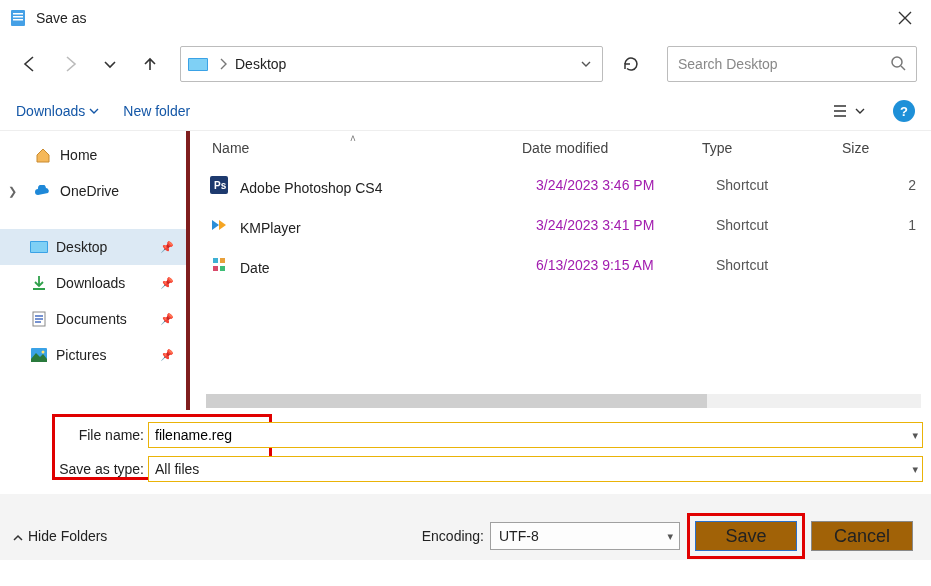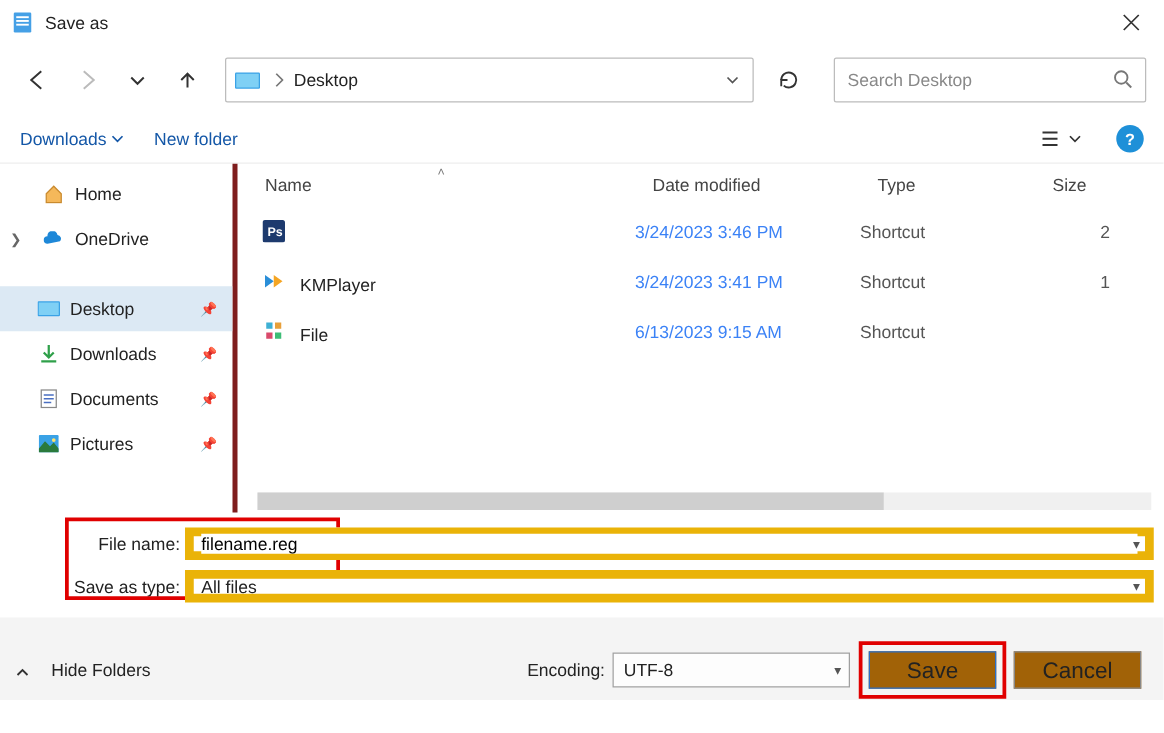--- a/index.html
+++ b/index.html
@@ -47,37 +47,37 @@
   .filepane { flex:1; display:flex; flex-direction:column; position:relative; overflow:hidden;}
   .colhdr { display:flex; height:34px; align-items:center; padding-left:22px; color:#444; font-size:14px; position:relative;}
   .col-name { flex:0 0 310px; display:flex; align-items:center; gap:40px;}
   .col-date { flex:0 0 180px;}
   .col-type { flex:0 0 140px;}
   .col-size { flex:0 0 60px;}
   .sort-ind { position:absolute; left:160px; top:2px; color:#777; font-size:10px;}
   .filerow { display:flex; height:40px; align-items:center; padding-left:18px;}
   .filerow .fico { width:22px; height:22px; margin-right:10px; display:flex; align-items:center; justify-content:center;}
   .filerow .fname { flex:0 0 300px; display:flex; align-items:flex-end;}
-  .filerow .fdate { flex:0 0 180px; color:#3b82f6;}
+  .filerow .fdate { flex:0 0 180px; color:#a21caf;margin-left:28px;}
   .filerow .ftype { flex:0 0 140px; color:#555;}
   .filerow .fsize { flex:0 0 60px; color:#555; text-align:right;}
   .hscroll { position:absolute; bottom:2px; left:16px; right:10px; height:14px; background:#f0f0f0;}
   .hscroll .thumb { position:absolute; left:0; width:70%; top:0; bottom:0; background:#cfcfcf;}
 
   
   .bottom { padding:10px 0 0 0; }
   .formrow { display:flex; align-items:center; height:30px; margin-bottom:4px;justify-content:space-between;}
   .formlabel { width:148px; text-align:right; padding-right:4px; font-size:14px;}
-  .forminput { flex:1; height:26px; border:7px solid #eab308; padding:0 6px; display:flex; align-items:center; margin-right:8px; background:#fff; position:relative;}
+  .forminput { flex:1; height:26px; border:1px solid #eab308; padding:0 6px; display:flex; align-items:center; margin-right:8px; background:#fff; position:relative;}
   .forminput input { border:none; outline:none; width:100%; font-size:14px;}
   .forminput .dd { position:absolute; right:4px; color:#555; font-size:11px;}
   .highlight1 { position:absolute; border:3px solid #e00000; pointer-events:none;}
 
   .footer { display:flex; align-items:center; padding:18px 18px 0 12px; height:66px; background: #f4f4f4; margin-top:10px;}
-  .hidefolders { display:flex; align-items:flex-end; gap:17px; cursor:pointer; font-size:14px;}
+  .hidefolders { display:flex; align-items:flex-end; gap:4px; cursor:pointer; font-size:14px;}
   .footer .spacer { flex:1;}
   .enc-label { margin-right:6px; font-size:14px;}
   .enc-select { width:190px; height:28px; border:1px solid #a0a0a0; background:#fdfdfd; display:flex; align-items:center; padding:0 8px; margin-right:15px; position:relative;}
   .enc-select .dd { position:absolute; right:6px; font-size:11px; color:#555;}
   .btn { width:102px; height:30px; border:1px solid #888; background:#a16207; cursor:pointer; font-size:18px; display:flex; align-items:center; justify-content:center;}
   .btn.save { border:1px solid #2a6fc9; margin-right:14px;}
   .svgico { display:block; }
   .crumbsep svg, .nav-btn svg, .chev svg { display:block;}
 </style>
 </head>
@@ -250,20 +250,21 @@
     </div>
 
     <div class="filerow">
       <span class="fname">
           <span class="fico">
             <svg width="18" height="18" viewBox="0 0 18 18">
               <rect width="18" height="18" rx="2" fill="#1d3a6e"></rect>
               <text x="4" y="13" font-size="10" fill="#fff" font-weight="bold">Ps</text>
             </svg>
           </span>
+          <span>Adobe Photoshop CS4</span>
         </span>
       <span class="fdate">3/24/2023 3:46 PM</span>
       <span class="ftype">Shortcut</span>
       <span class="fsize">2</span>
     </div>
     <div class="filerow">
       <span class="fname">
           <span class="fico">
             <svg width="18" height="18" viewBox="0 0 18 18">
               <path d="M2 4 L9 9 L2 14 Z" fill="#2a8ed8"></path>
@@ -279,21 +280,21 @@
     <div class="filerow">
       <span class="fname">
           <span class="fico">
             <svg width="18" height="18" viewBox="0 0 18 18">
               <rect x="3" y="2" width="5" height="5" fill="#3eb0d4"></rect>
               <rect x="10" y="2" width="5" height="5" fill="#e8a03a"></rect>
               <rect x="3" y="10" width="5" height="5" fill="#d94a6b"></rect>
               <rect x="10" y="10" width="5" height="5" fill="#3dbd76"></rect>
             </svg>
           </span>
-          <span>File</span>
+          <span>Date</span>
         </span>
       <span class="fdate">6/13/2023 9:15 AM</span>
       <span class="ftype">Shortcut</span>
       <span class="fsize"></span>
     </div>
 
     <div class="hscroll">
         <div class="thumb"></div>
       </div>
   </div>

